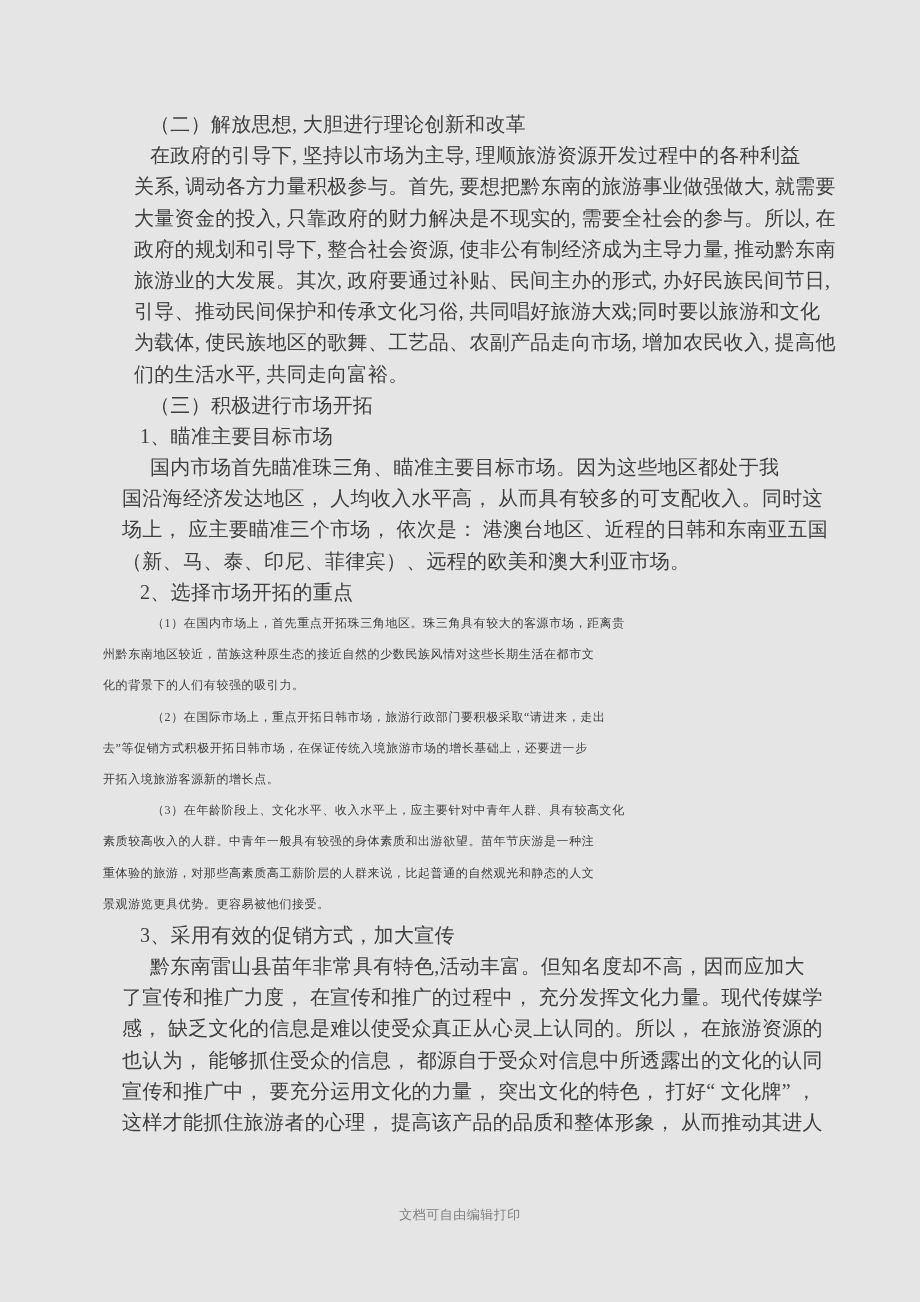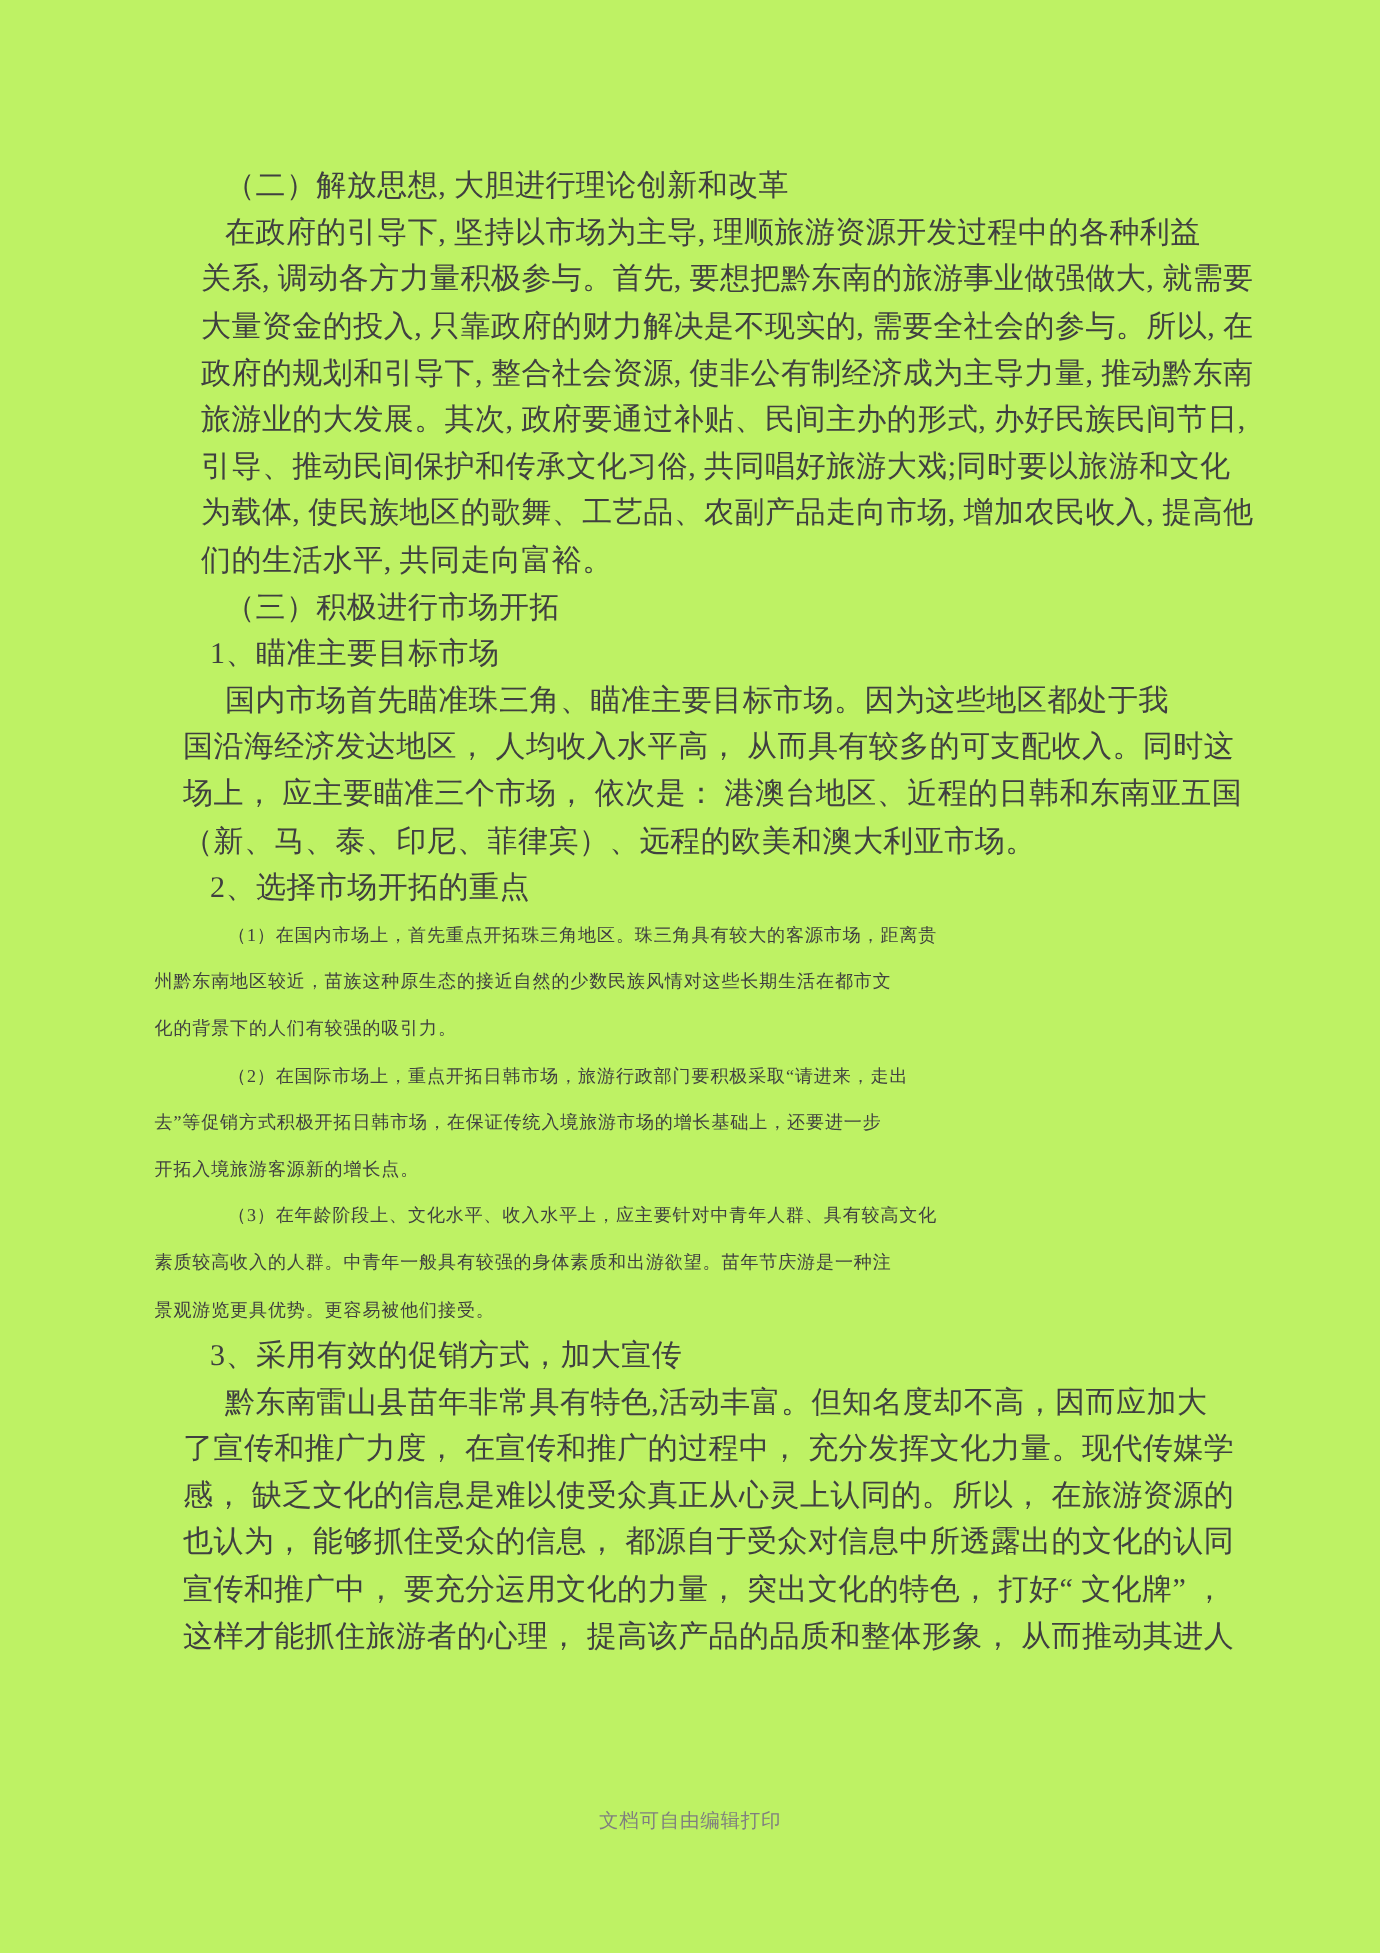--- a/index.html
+++ b/index.html
@@ -1,20 +1,20 @@
 <!DOCTYPE html>
 <html><head>
 <meta charset="utf-8">
 <style>
   html, body { margin: 0; padding: 0; background: #ffffff; }
   .page {
     position: relative;
     width: 920px;
     height: 1302px;
-    background: #bef264;
+    background: #e5e5e5;
     overflow: hidden;
     font-family: "Liberation Serif", "DejaVu Serif", serif;
     color: #404040;
   }
   .content {
     position: absolute;
     top: 109px;
     left: 0;
     width: 920px;
   }
@@ -32,21 +32,21 @@
   .mC { margin-left: 150px; }  
   .mD { margin-left: 140px; }  
   .mE { margin-left: 103px; }  
   .mF { margin-left: 152px; }  
   .footer {
     position: absolute;
     top: 1202px;
     left: 0;
     width: 920px;
     text-align: center;
-    font-family: Liberation Mono, monospace;
+    font-family: Liberation Serif, serif;
     font-size: 13px;
     line-height: 26px;
     color: #7f7f7f;
     letter-spacing: 0.5px;
   }
 </style>
 </head>
 <body>
 
 <div class="page">
@@ -68,20 +68,21 @@
     <div class="ln mA">（新、马、泰、印尼、菲律宾）、远程的欧美和澳大利亚市场。</div>
     <div class="ln mD">2、选择市场开拓的重点</div>
     <div class="ln sm mF">（1）在国内市场上，首先重点开拓珠三角地区。珠三角具有较大的客源市场，距离贵</div>
     <div class="ln sm mE">州黔东南地区较近，苗族这种原生态的接近自然的少数民族风情对这些长期生活在都市文</div>
     <div class="ln sm mE">化的背景下的人们有较强的吸引力。</div>
     <div class="ln sm mF">（2）在国际市场上，重点开拓日韩市场，旅游行政部门要积极采取“请进来，走出</div>
     <div class="ln sm mE">去”等促销方式积极开拓日韩市场，在保证传统入境旅游市场的增长基础上，还要进一步</div>
     <div class="ln sm mE">开拓入境旅游客源新的增长点。</div>
     <div class="ln sm mF">（3）在年龄阶段上、文化水平、收入水平上，应主要针对中青年人群、具有较高文化</div>
     <div class="ln sm mE">素质较高收入的人群。中青年一般具有较强的身体素质和出游欲望。苗年节庆游是一种注</div>
+    <div class="ln sm mE">重体验的旅游，对那些高素质高工薪阶层的人群来说，比起普通的自然观光和静态的人文</div>
     <div class="ln sm mE">景观游览更具优势。更容易被他们接受。</div>
     <div class="ln mD">3、采用有效的促销方式，加大宣传</div>
     <div class="ln mC">黔东南雷山县苗年非常具有特色,活动丰富。但知名度却不高，因而应加大</div>
     <div class="ln mA">了宣传和推广力度， 在宣传和推广的过程中， 充分发挥文化力量。现代传媒学</div>
     <div class="ln mA">感， 缺乏文化的信息是难以使受众真正从心灵上认同的。所以， 在旅游资源的</div>
     <div class="ln mA">也认为， 能够抓住受众的信息， 都源自于受众对信息中所透露出的文化的认同</div>
     <div class="ln mA">宣传和推广中， 要充分运用文化的力量， 突出文化的特色， 打好“ 文化牌” ，</div>
     <div class="ln mA">这样才能抓住旅游者的心理， 提高该产品的品质和整体形象， 从而推动其进人</div>
   </div>
   <div class="footer">文档可自由编辑打印</div>

